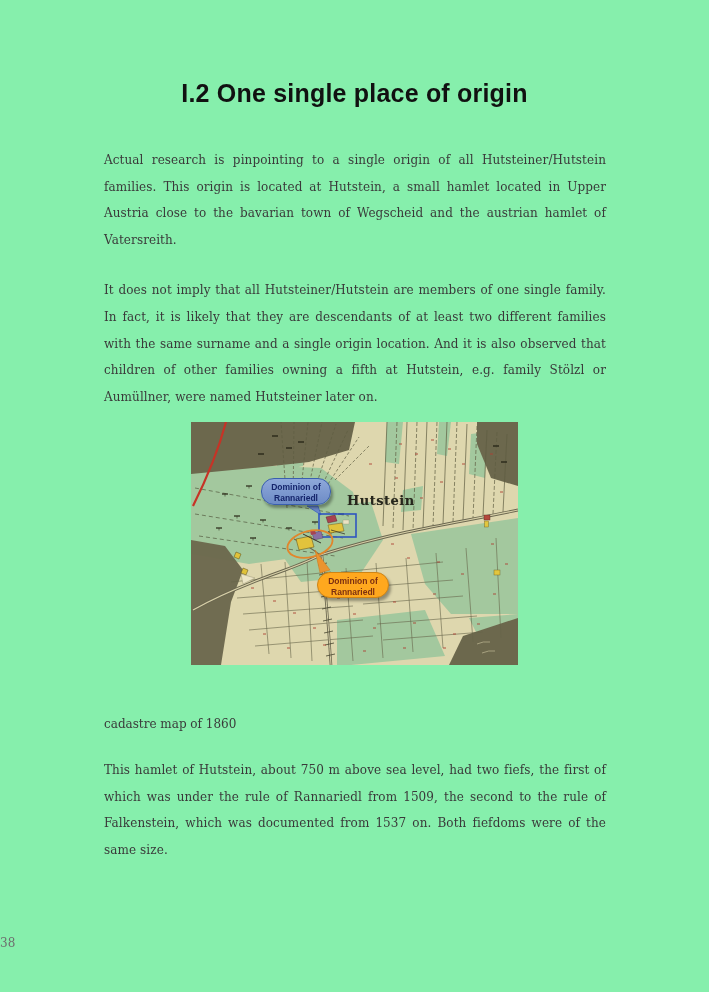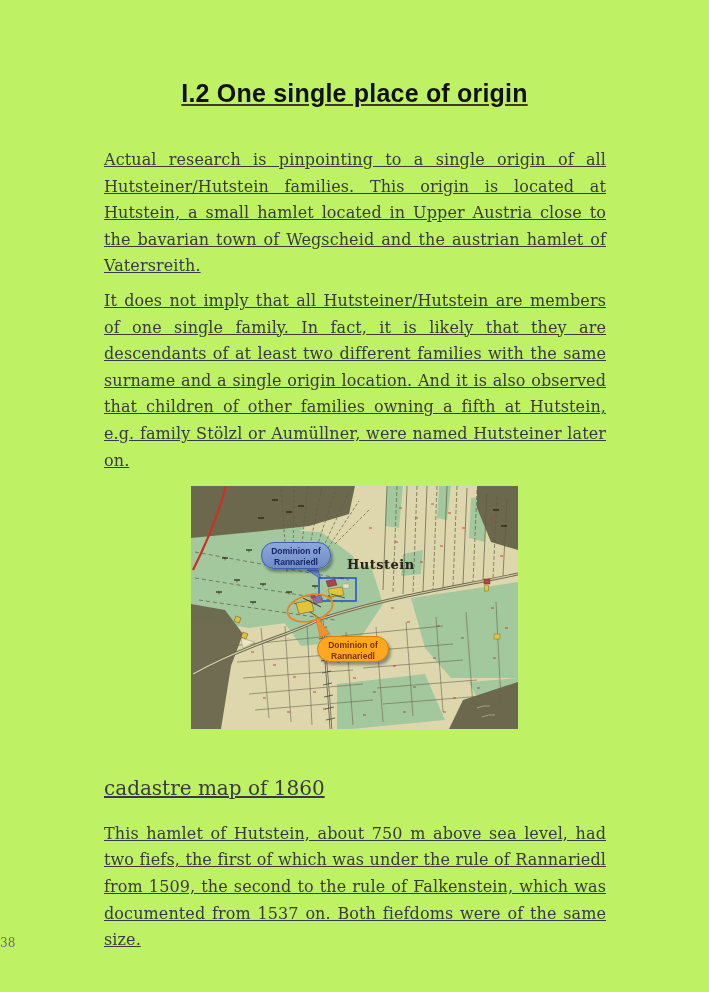--- a/index.html
+++ b/index.html
@@ -1,54 +1,53 @@
 <!DOCTYPE html>
 <html style="--falkenstein-fill: #8ea8da; --falkenstein-border: #3a5fae; --falkenstein-text: #15246b; --rannariedl-fill: #ffa81e; --rannariedl-border: #cf8414; --rannariedl-text: #7c2f10; --map-cream: #ded7ae; --map-green: #a3c89e; --map-dark: #6c684d; --map-red-line: #c63326; --highlight-blue: #2f55c0; --highlight-orange: #e2862b;"><head>
 <meta charset="utf-8">
 <style>
   html,body { margin:0; padding:0; background:#ffffff; }
   .page {
     position:relative;
     width:709px; height:992px;
     margin:0 auto;
-    background:#bef264;
+    background:#86efac;
     font-family:"DejaVu Serif", serif;
     color:#3a3a3a;
     overflow:hidden;
-    text-decoration:underline;
   }
   .title {
     margin:0; padding-top:78px;
     text-align:center;
     font-family:"Liberation Sans", sans-serif;
     font-weight:700;
     font-size:25px; line-height:30px;
     color:#111111;
     letter-spacing:0.2px;
   }
   .body-par {
     margin:0 103px 0 104px;
     text-align:justify;
-    font-size:16px;
+    font-size:12px;
     line-height:26.6px;
     letter-spacing:0.1px;
   }
   .par-1 { margin-top:39px; }
-  .par-2 { margin-top:8px; }
+  .par-2 { margin-top:24px; }
   .par-3 { margin-top:19px; }
   .figure { margin:12px 0 0 0; }
   .map {
     position:relative;
     width:327px; height:243px;
     margin:0 auto;
   }
   .map svg { display:block; width:327px; height:243px; }
   .caption {
     margin:46px 103px 0 104px;
-    font-size:20px; line-height:26.6px;
+    font-size:12px; line-height:26.6px;
   }
   .callout {
     position:absolute;
     box-sizing:border-box;
     text-align:center;
     font-family:"Liberation Sans", sans-serif;
     font-weight:700;
     font-size:8.5px;
     line-height:11px;
     padding-top:2.5px;

